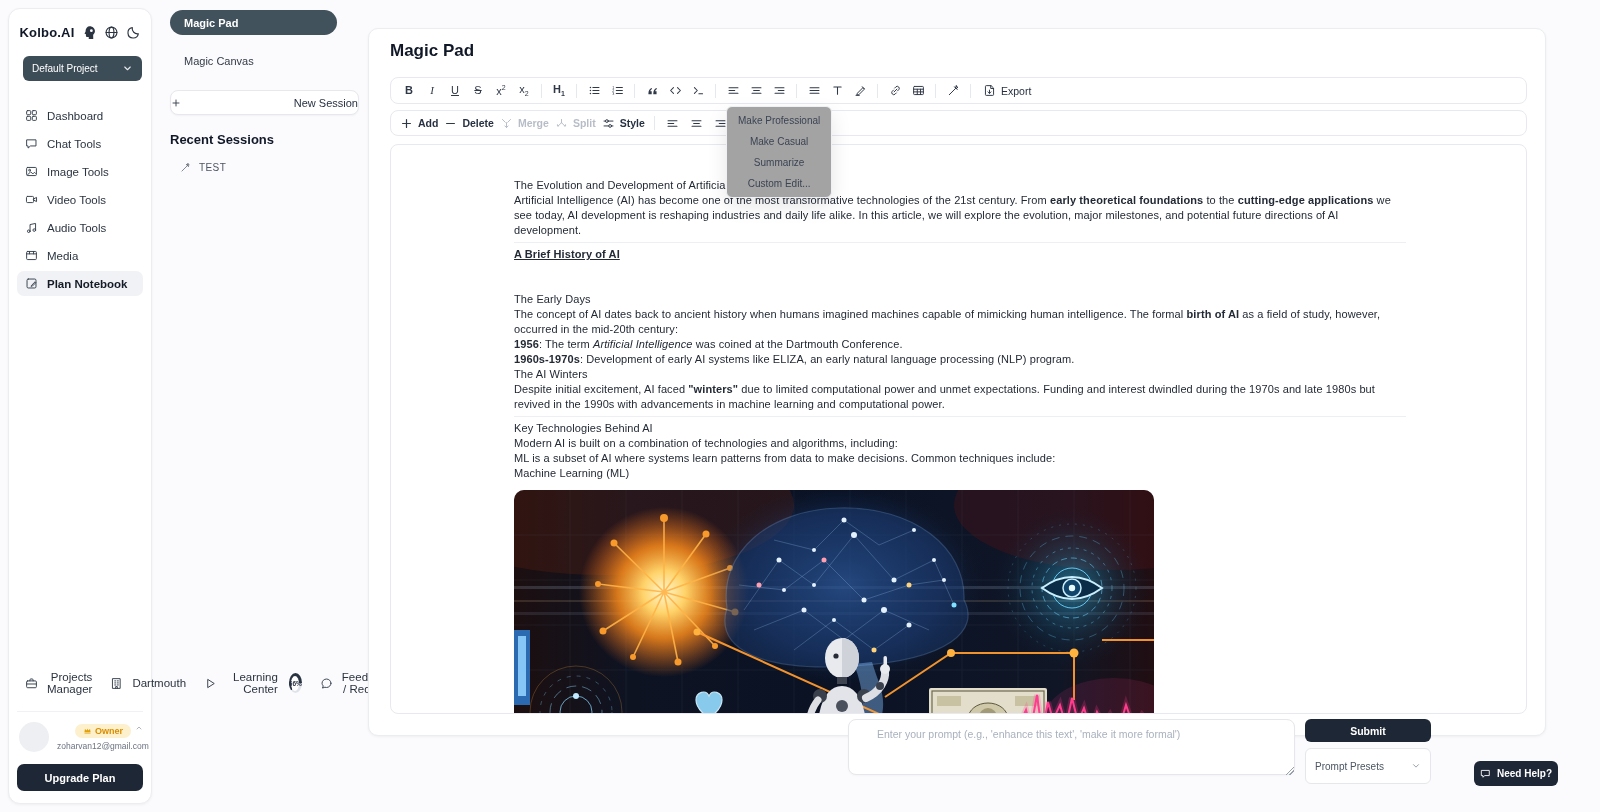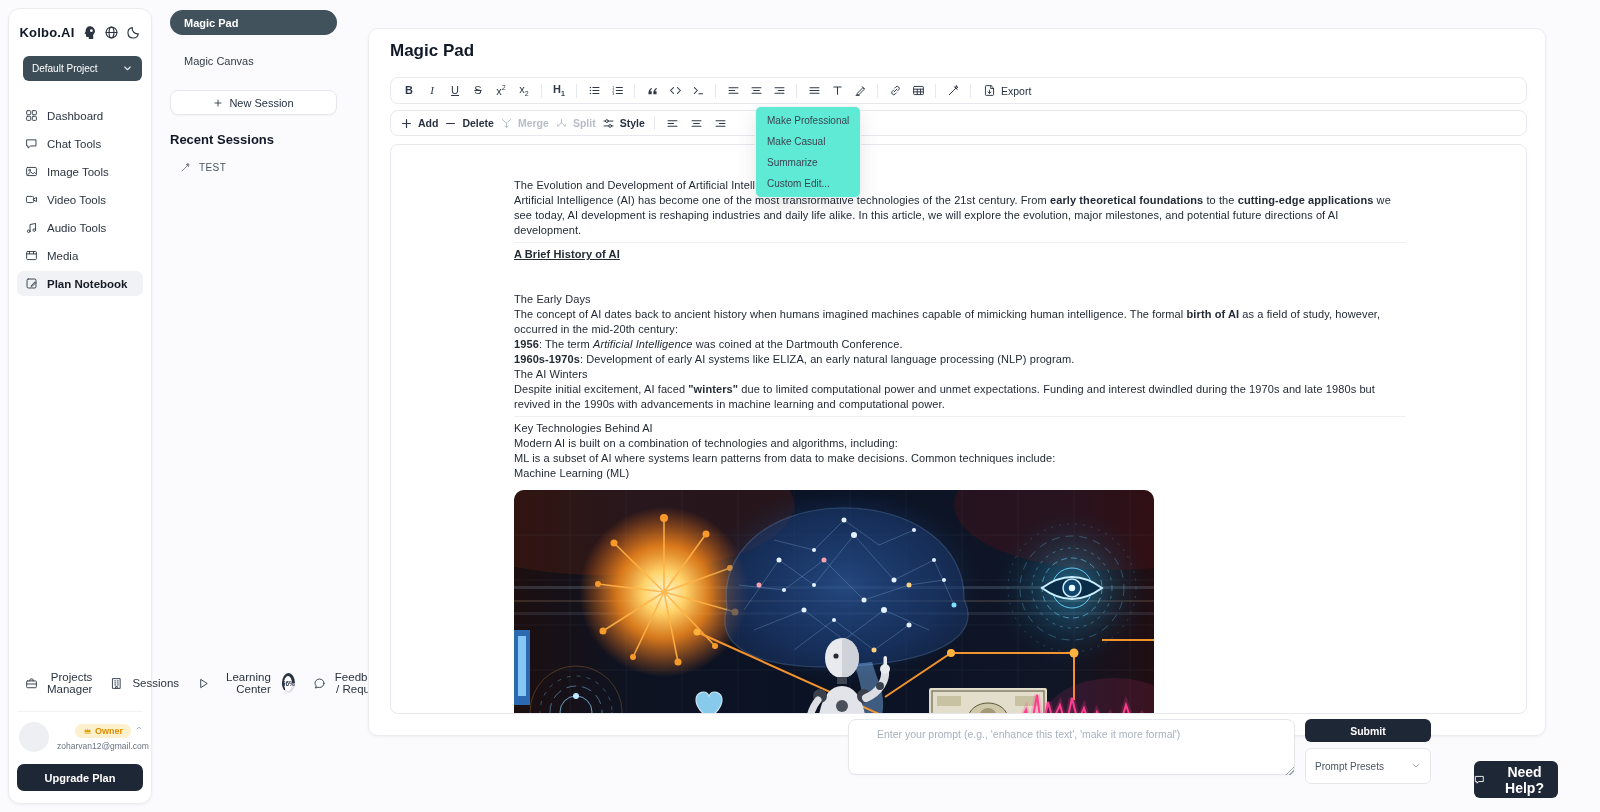--- a/index.html
+++ b/index.html
@@ -47,22 +47,22 @@
   .upgrade-btn { margin-top:12px; width:100%; height:27px; background:#1e2736; color:#fff; border:none;
     border-radius:7px; font-size:11px; font-weight:700; font-family:inherit; cursor:pointer; }
 
   
   #sessions { position:absolute; left:152px; top:0; width:216px; height:812px; padding:10px 0 0 18px; }
   #tabs-root { width:167px; }
   .session-tab { width:167px; height:25px; display:flex; align-items:center; padding:0 14px;
     font-size:11px; color:#333b46; cursor:pointer; }
   .session-tab.active { background:#42525c; color:#fff; font-weight:700; border-radius:14px; }
   .session-tab + .session-tab { margin-top:13px; }
-  .new-session-btn { margin-top:17px; width:167px; height:25px; background:#fff; border:1px solid #e6e8eb;
-    border-radius:8px; box-shadow:0 1px 2px rgba(16,24,40,.04); display:flex; align-items:center; justify-content:center;
+  .new-session-btn { margin-top:17px; width:189px; height:25px; background:#fff; border:1px solid #e6e8eb;
+    border-radius:8px; box-shadow:0 1px 2px rgba(16,24,40,.04); display:flex; align-items:center; justify-content:space-between;
     gap:6px; font-size:11px; color:#273142; font-family:inherit; cursor:pointer; }
   .new-session-btn .ic { width:10px; height:10px; }
   .recent-title { margin-top:17px; font-size:13px; font-weight:700; color:#101828; }
   #sessions-list { margin-top:15px; }
   .session-item { display:flex; align-items:center; gap:8px; padding-left:10px; font-size:10px;
     color:#4b5563; letter-spacing:.4px; cursor:pointer; }
   .session-item .ic { width:11px; height:11px; color:#6b7280; }
 
   
   #main-card { position:absolute; left:368px; top:28px; width:1178px; height:708px; border-radius:10px; }
@@ -87,40 +87,40 @@
     border-radius:8px; overflow:hidden; background:#fff; }
   #doc-root { position:absolute; left:123px; top:33px; width:892px; }
   #doc-root p { font-size:11px; line-height:15px; color:#232a35; letter-spacing:.1px; }
   #doc-root .b { font-weight:700; } #doc-root .i { font-style:italic; } #doc-root .u { text-decoration:underline; }
   #doc-root .blank { height:15px; }
   .cell { border-bottom:1px solid #edeff3; padding-bottom:4px; margin-bottom:4px; }
   .cell.last { border-bottom:none; }
   .doc-image { display:block; width:640px; height:250px; border-radius:10px; margin-top:9px; }
 
   
-  #style-menu { position:absolute; left:755px; top:106px; min-width:93px; background:#5eead4; border:1px solid #eef0f3;
-    border-radius:6px; box-shadow:0 8px 20px rgba(16,24,40,.10); padding:3px 0; z-index:40; }
+  #style-menu { position:absolute; left:726px; top:106px; min-width:93px; background:#a3a3a3; border:1px solid #eef0f3;
+    border-radius:6px; box-shadow:0 8px 20px rgba(16,24,40,.10); padding:3px 0; z-index:40;text-align:center; }
   .style-menu-item { padding:5px 11px; font-size:10px; color:#3b4453; white-space:nowrap; cursor:pointer; }
 
   
   #prompt-input { position:absolute; left:848px; top:719px; width:447px; height:56px; border:1px solid #e5e7eb;
     border-radius:8px; background:#fff; padding:8px 28px; font-size:10.5px; font-family:inherit; color:#374151;
     resize:none; outline:none; box-shadow:0 1px 2px rgba(16,24,40,.03); z-index:50; }
   #prompt-input::placeholder { color:#a9b1bd; }
   .grip { position:absolute; left:1286px; top:767px; width:8px; height:8px; z-index:51;
     background:linear-gradient(135deg, transparent 0 46%, #98a1ad 46% 54%, transparent 54% 68%, #98a1ad 68% 76%, transparent 76%); }
   #submit-btn { position:absolute; left:1305px; top:719px; width:126px; height:23px; background:#1e2736; color:#fff;
     border:none; border-radius:6px; font-size:10.5px; font-weight:700; font-family:inherit; cursor:pointer; z-index:50; }
   #presets-btn { position:absolute; left:1305px; top:748px; width:126px; height:36px; background:#fff;
     border:1px solid #e5e7eb; border-radius:6px; display:flex; align-items:center; justify-content:space-between;
     padding:0 9px; font-size:10px; color:#4b5563; cursor:pointer; z-index:50; }
   #presets-btn .ic { width:10px; height:10px; color:#9ca3af; }
-  #need-help { position:absolute; left:1474px; top:761px; width:84px; height:37px; background:#1e2736; color:#fff;
+  #need-help { position:absolute; left:1474px; top:761px; width:84px; height:25px; background:#1e2736; color:#fff;
     border:none; border-radius:6px; display:flex; align-items:center; justify-content:center; gap:6px;
-    font-size:14px; font-weight:700; font-family:inherit; cursor:pointer; z-index:60; }
+    font-size:10px; font-weight:700; font-family:inherit; cursor:pointer; z-index:60; }
   #need-help .ic { width:11px; height:11px; color:#fff; }
 </style>
 </head>
 <body>
 
 <aside id="sidebar" class="card">
   <div class="logo-row">
     <span class="logo-text">Kolbo.AI</span>
     <span class="ic dim">
         <svg viewBox="0 0 16 16">
@@ -229,21 +229,21 @@
           </span>
           <span class="nav-label">Projects Manager</span>
         </div>
         <div class="nav-item">
           <span class="ic">
             <svg viewBox="0 0 16 16" fill="none" stroke="currentColor" stroke-width="1.2" stroke-linecap="round" stroke-linejoin="round">
               <rect x="3.5" y="2" width="9" height="12"></rect>
               <path d="M5.8 4.8h1.3M9 4.8h1.3M5.8 7.3h1.3M9 7.3h1.3M5.8 9.8h1.3M9 9.8h1.3M7 14v-2.2h2V14"></path>
             </svg>
           </span>
-          <span class="nav-label">Sessions</span>
+          <span class="nav-label">Dartmouth</span>
         </div>
         <div class="nav-item">
           <span class="ic">
             <svg viewBox="0 0 16 16" fill="none" stroke="currentColor" stroke-width="1.2" stroke-linecap="round" stroke-linejoin="round">
               <path d="M5 3.2 12.6 8 5 12.8z"></path>
             </svg>
           </span>
           <span class="nav-label">Learning Center</span>
           <span class="ring">
             <span class="ring-inner"></span>

